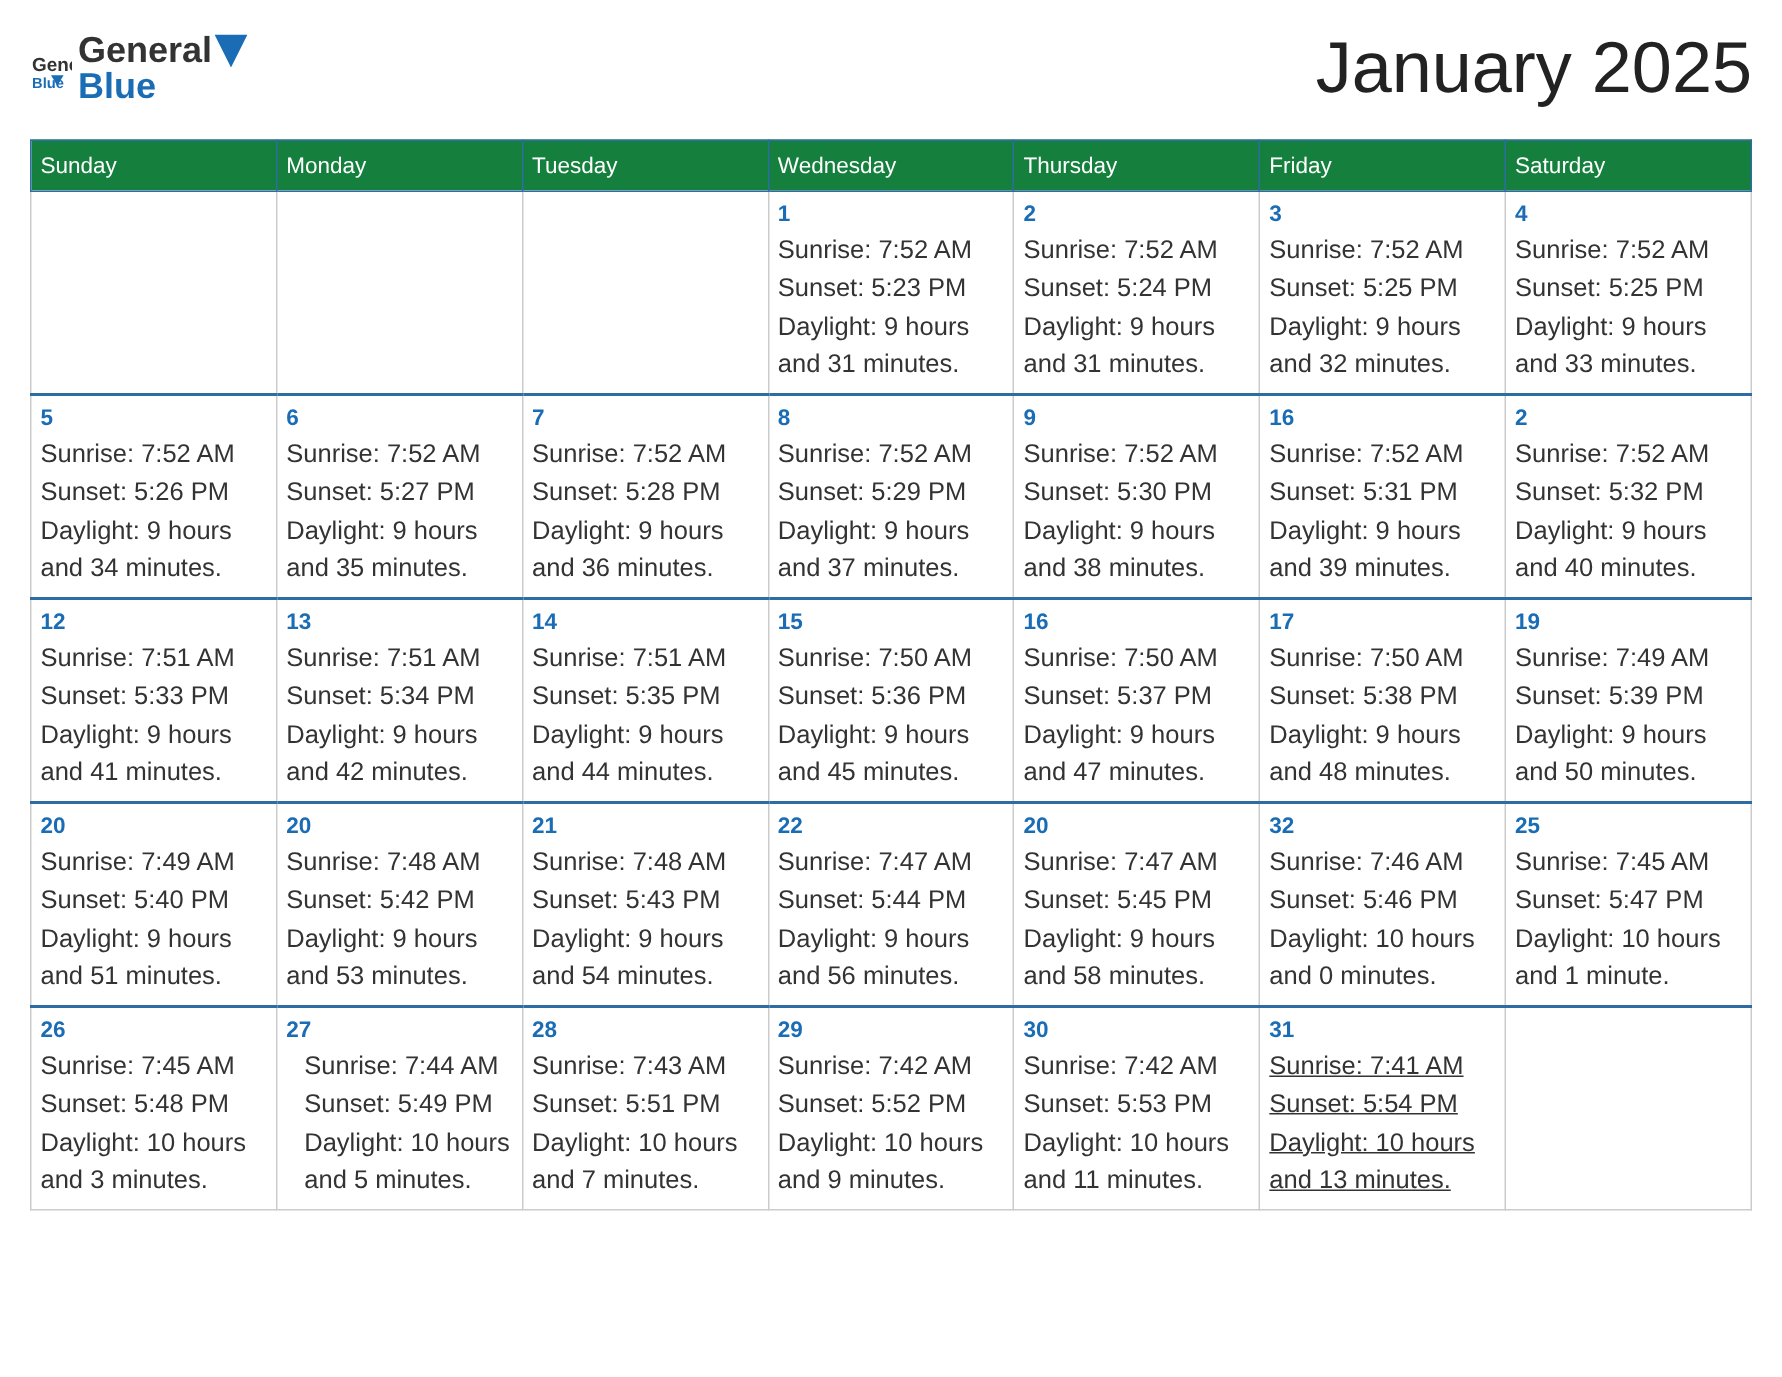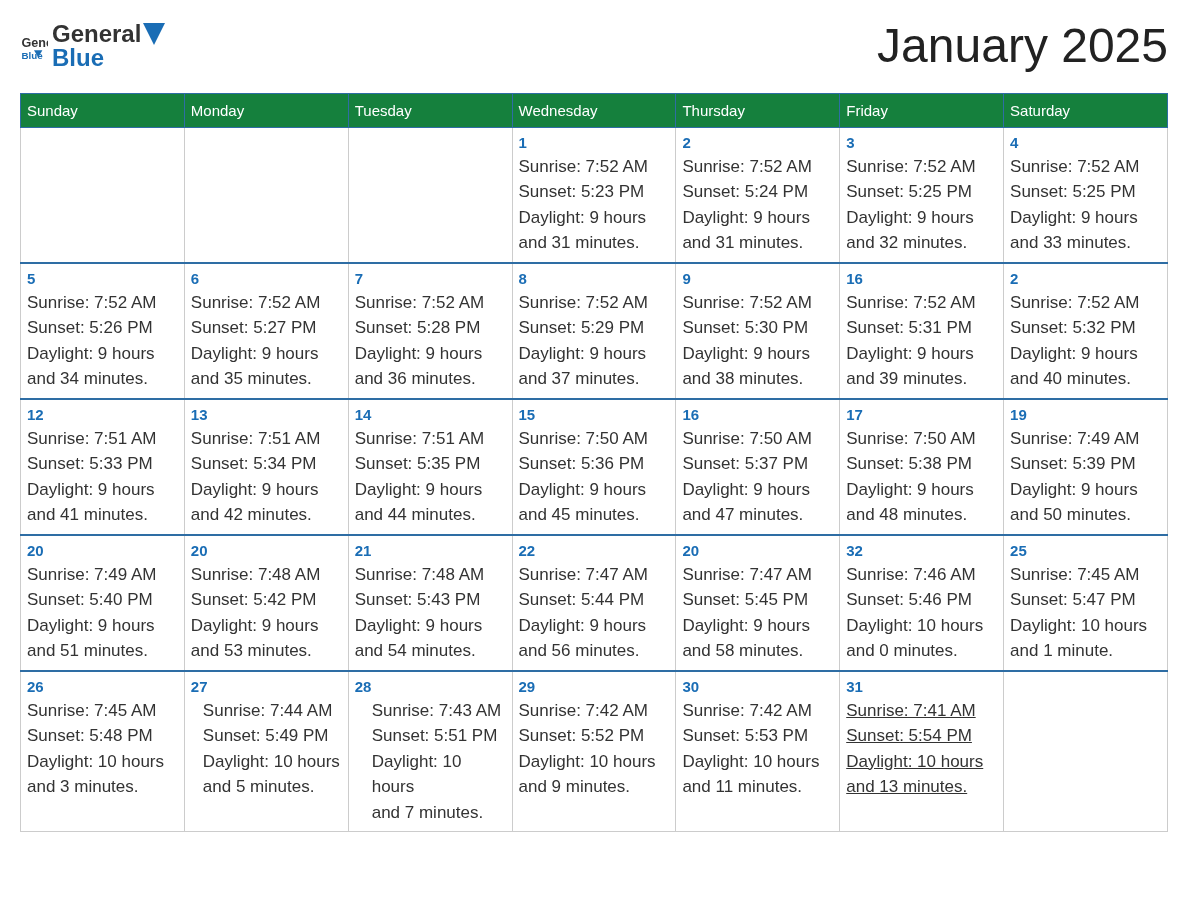--- a/index.html
+++ b/index.html
@@ -317,21 +317,21 @@
         </td>
         <td>
           <span class="day-number">27</span>
           <div class="day-info" style="white-space: pre-line; margin-left: 12px;">Sunrise: 7:44 AM
 Sunset: 5:49 PM
 Daylight: 10 hours
 and 5 minutes.</div>
         </td>
         <td>
           <span class="day-number">28</span>
-          <div class="day-info" style="white-space: pre-line; margin-left: 17px;">Sunrise: 7:43 AM
+          <div class="day-info" style="white-space: pre-line;">Sunrise: 7:43 AM
 Sunset: 5:51 PM
 Daylight: 10 hours
 and 7 minutes.</div>
         </td>
         <td>
           <span class="day-number">29</span>
           <div class="day-info" style="white-space: pre-line;">Sunrise: 7:42 AM
 Sunset: 5:52 PM
 Daylight: 10 hours
 and 9 minutes.</div>

